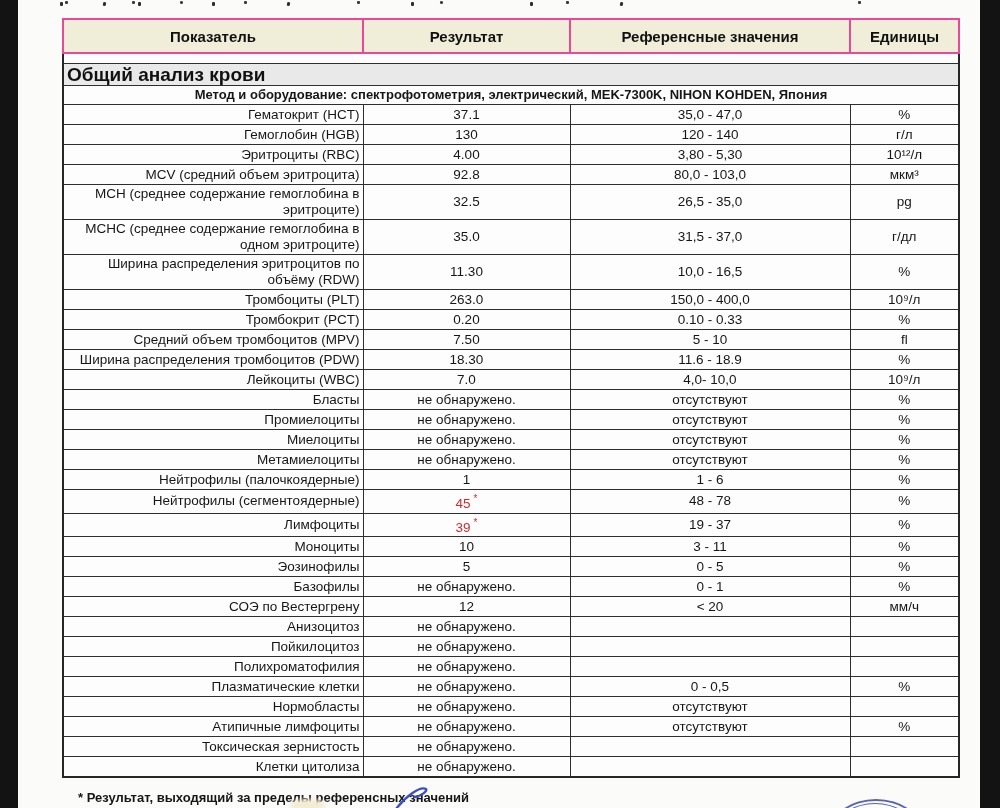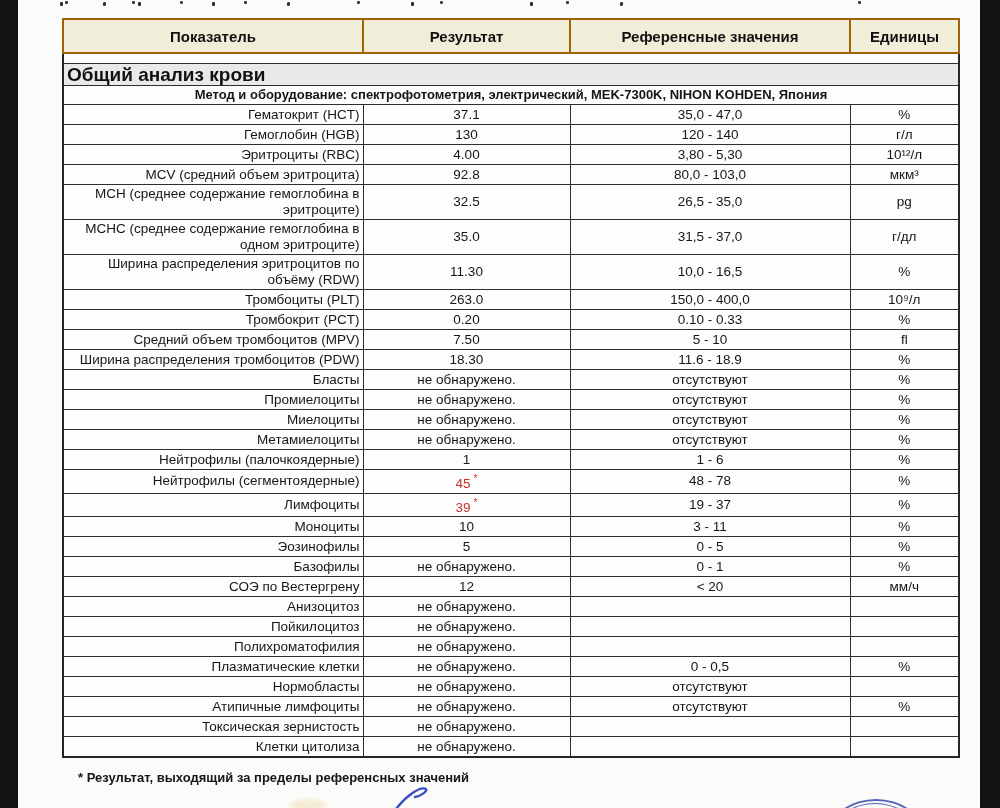--- a/index.html
+++ b/index.html
@@ -23,21 +23,21 @@
     border-collapse:collapse;table-layout:fixed;
     width:896px;margin:18px 0 0 44px;
     background:#fdfdfd;color:#161616;
   }
   table.report col.c1{width:300px;}
   table.report col.c2{width:207px;}
   table.report col.c3{width:280px;}
   table.report col.c4{width:109px;}
   table.report th{
     background:var(--header-bg,#f0eed8);
-    border:2px solid #a16207;
+    border:2px solid #ec4899;
     font-size:15px;font-weight:bold;
     height:30px;padding:1px 2px;text-align:center;color:#111;
   }
   table.report td{
     border:1px solid #2e2e2e;
     font-size:13.5px;line-height:16px;
     height:17px;padding:1px 3px;vertical-align:middle;
     background:#fdfdfd;
   }
   table.report .gap-row td{height:7px;border-left:2px solid #262626;border-right:2px solid #262626;}
@@ -182,20 +182,26 @@
           <td class="c-ref">5 - 10</td>
           <td class="c-units">fl</td>
         </tr>
         <tr>
           <td class="c-name">Ширина распределения тромбоцитов (PDW)</td>
           <td class="c-result">18.30</td>
           <td class="c-ref">11.6 - 18.9</td>
           <td class="c-units">%</td>
         </tr>
         <tr>
+          <td class="c-name">Лейкоциты (WBC)</td>
+          <td class="c-result">7.0</td>
+          <td class="c-ref">4,0- 10,0</td>
+          <td class="c-units">10⁹/л</td>
+        </tr>
+        <tr>
           <td class="c-name">Бласты</td>
           <td class="c-result">не обнаружено.</td>
           <td class="c-ref">отсутствуют</td>
           <td class="c-units">%</td>
         </tr>
         <tr>
           <td class="c-name">Промиелоциты</td>
           <td class="c-result">не обнаружено.</td>
           <td class="c-ref">отсутствуют</td>
           <td class="c-units">%</td>

